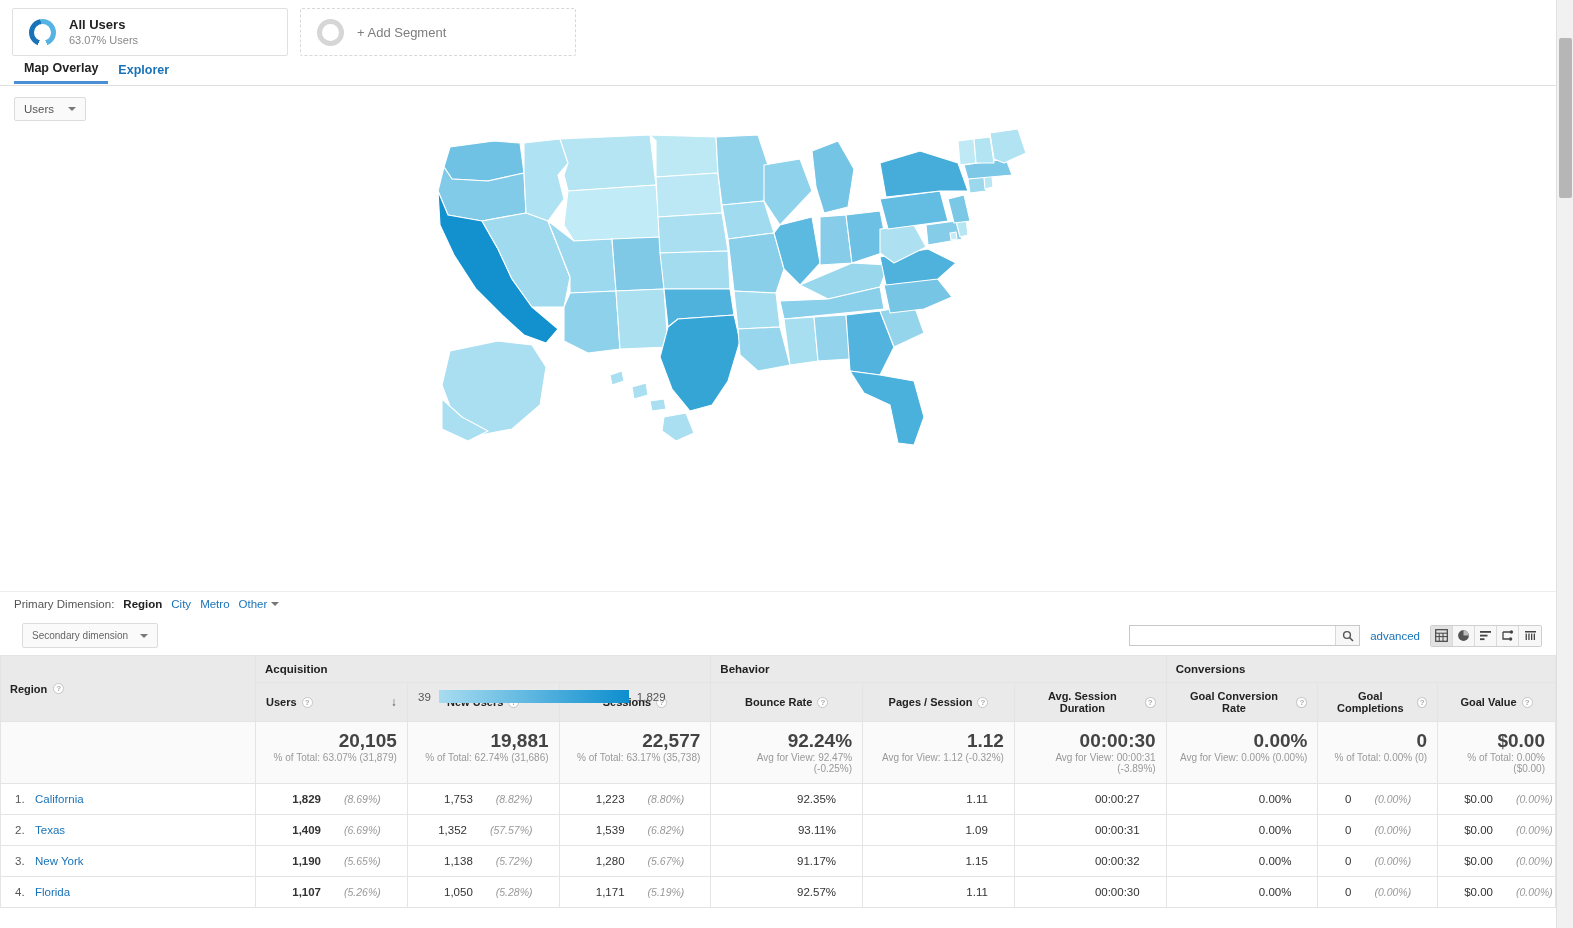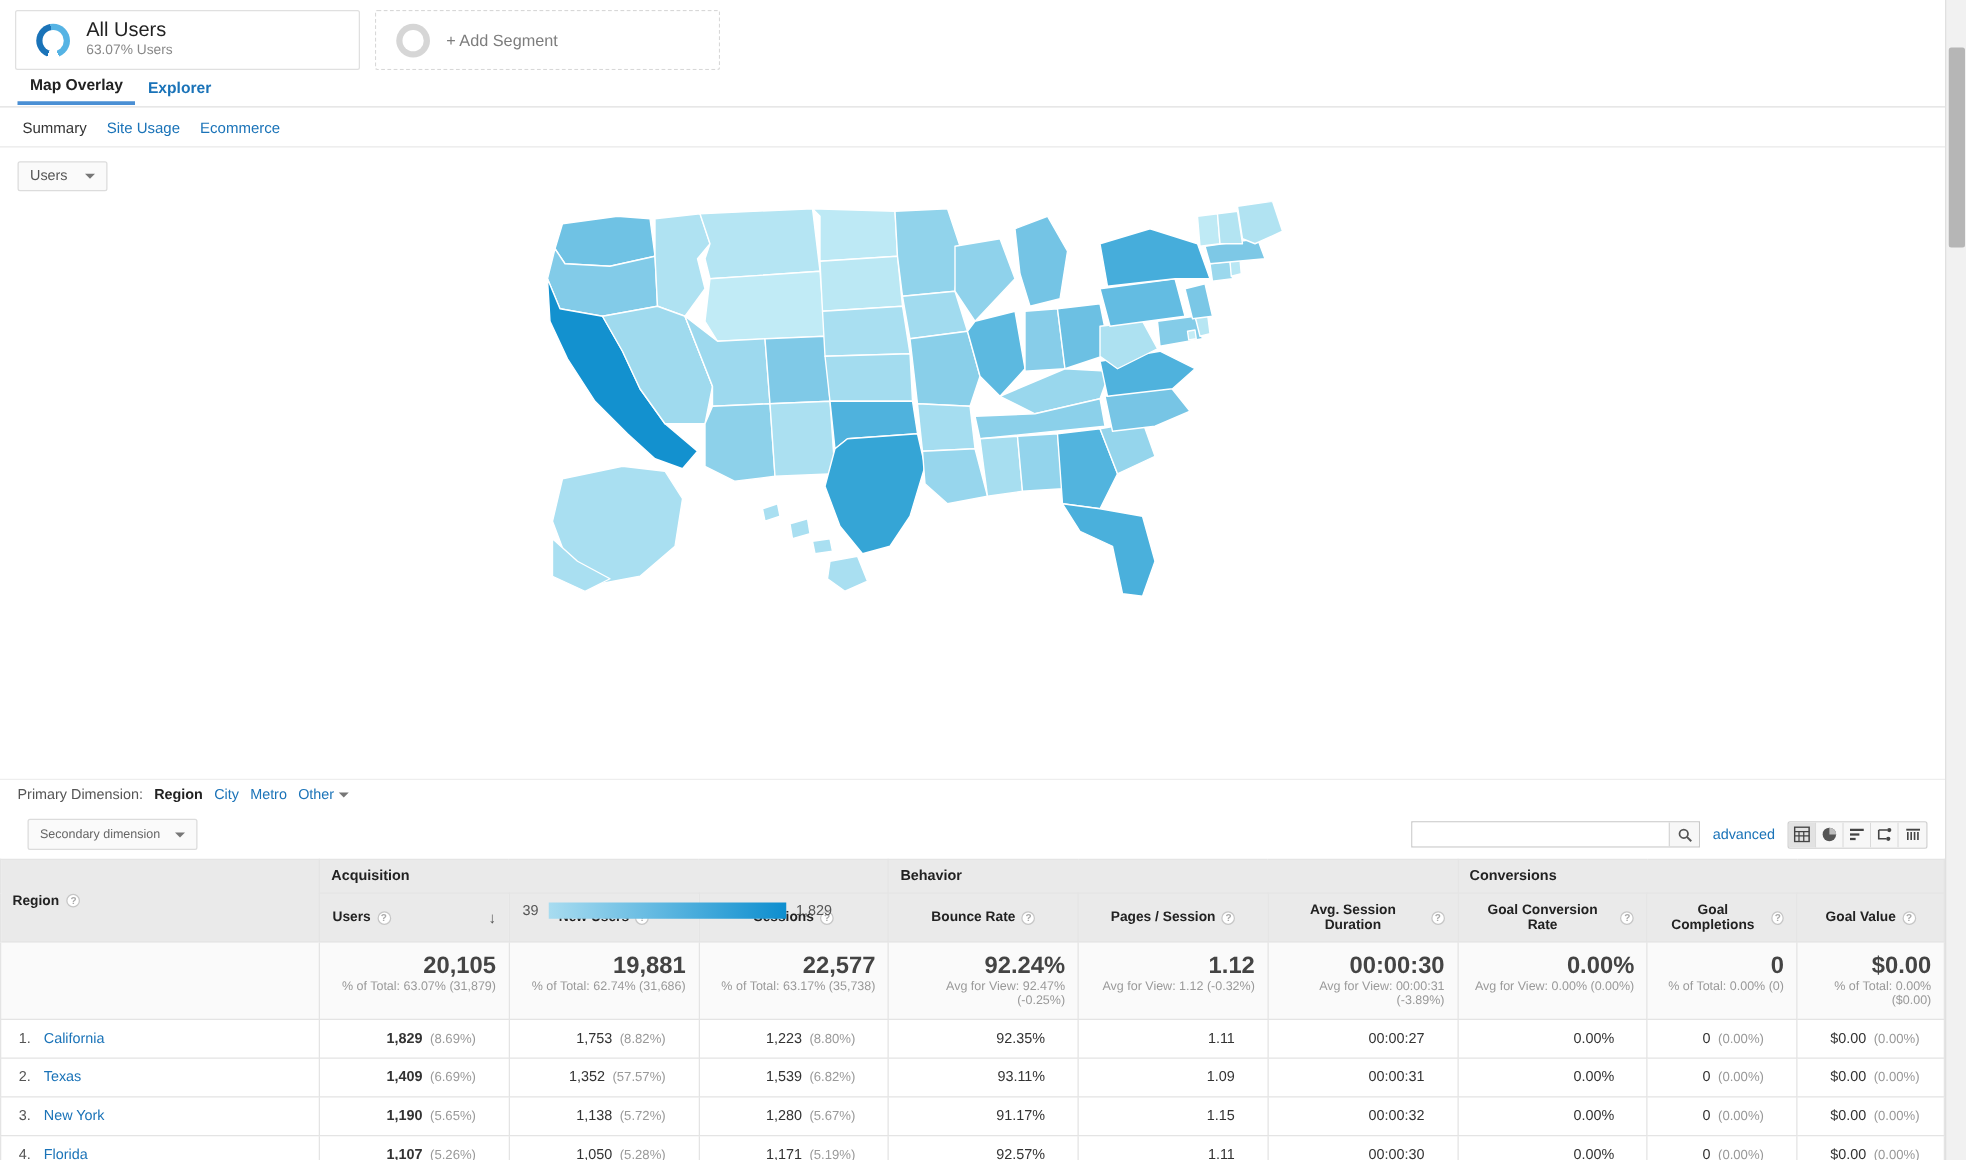--- a/index.html
+++ b/index.html
@@ -18,21 +18,21 @@
   .seg {
     border: 1px solid #e0e0e0; border-radius: 2px; background: #fff;
     height: 48px; display: flex; align-items: center; padding: 0 16px;
   }
   .seg.all { width: 276px; }
   .seg.add { width: 276px; border-style: dashed; border-color: #d8d8d8; }
   .donut { width: 27px; height: 27px; border-radius: 50%; flex: 0 0 auto; margin-right: 13px; position: relative;
            background: conic-gradient(from 200deg, #1a73b8 0deg 150deg, #55b3e4 150deg 320deg, #ffffff 320deg 360deg); }
   .donut::after { content:""; position:absolute; left:5px; top:5px; width:17px; height:17px; border-radius:50%; background:#fff; }
   .donut.empty { background: #d6d6d6; }
-  .seg-txt-1 { font-size: 16px; font-weight: normal; color: #222; line-height: 15px; }
+  .seg-txt-1 { font-size: 13px; font-weight: bold; color: #222; line-height: 15px; }
   .seg-txt-2 { font-size: 11px; color: #888; line-height: 14px; margin-top: 1px; }
   .add-label { font-size: 13px; color: #7d7d7d; }
 
   
   .tabs { display: flex; align-items: center; gap: 0; padding: 0 14px; height: 26px; border-bottom: 1px solid #e0e0e0; }
   .tab { font-size: 12.5px; padding: 0 10px 6px 10px; cursor: pointer; }
   .tab.active { color: #222; font-weight: bold; border-bottom: 3px solid #4a8fd4; }
   .tab.link { color: #1a73b8; font-weight: bold; }
 
   
@@ -90,21 +90,21 @@
   .colh.regionh { text-align: left; vertical-align: middle; padding-left: 22px; }
   .qm { display:inline-block; width:11px; height:11px; border-radius:50%; background:#fff; border:1px solid #c6c6c6;
         color:#aaa; font-size:8px; line-height:10px; text-align:center; font-weight:bold; }
   .sortarrow { margin-left:auto; color:#555; font-size:12px; }
   .sumrow td { background: #fafafa; padding: 8px 10px 9px 10px; text-align: right; vertical-align: top; }
   .sum-big { font-size: 19px; color: #444; font-weight: bold; line-height: 22px; }
   .sum-sub { font-size: 10px; color: #999; margin-top: 0; }
   .drow td { padding: 9px 26px; height: 28px; background: #fff; }
   .cell-r { text-align: right; font-size: 11.5px; color: #333; }
   .cell-v { font-weight: bold; }
-  .pct { color: #999; font-weight: normal; font-size: 10.5px; margin-left: 6px; }
+  .pct { color: #999; font-weight: normal; font-size: 10.5px; margin-left: 23px; font-style: italic; }
   .regcell { font-size: 11.5px; padding-left: 14px !important; text-align: left; }
   .ridx { color: #555; display: inline-block; width: 20px; }
   .rlink { color: #1a73b8; cursor: pointer; }
 
   
   .vscroll { position: absolute; right: 0; top: 0; width: 17px; height: 928px; background: #f1f1f1; border-left: 1px solid #e0e0e0; }
   .vthumb { position: absolute; left: 2px; top: 38px; width: 13px; height: 160px; background: #b6b6b6; border-radius: 2px; }
 </style>
 </head>
 <body>
@@ -124,25 +124,20 @@
       <div class="donut empty"></div>
       <div class="add-label">+ Add Segment</div>
     </div>
   </div>
 
   <div class="tabs">
     <div class="tab active">Map Overlay</div>
     <div class="tab link">Explorer</div>
   </div>
 
-  <div class="subtabs">
-    <div class="subtab active">Summary</div>
-    <div class="subtab">Site Usage</div>
-    <div class="subtab">Ecommerce</div>
-  </div>
 
   <div class="metricbar">
     <div class="metric-btn">
       <span>Users</span>
       <span class="caret"></span>
     </div>
   </div>
 
   <div class="mapwrap">
     <svg class="mapsvg" width="700" height="420" viewBox="0 0 700 420">

